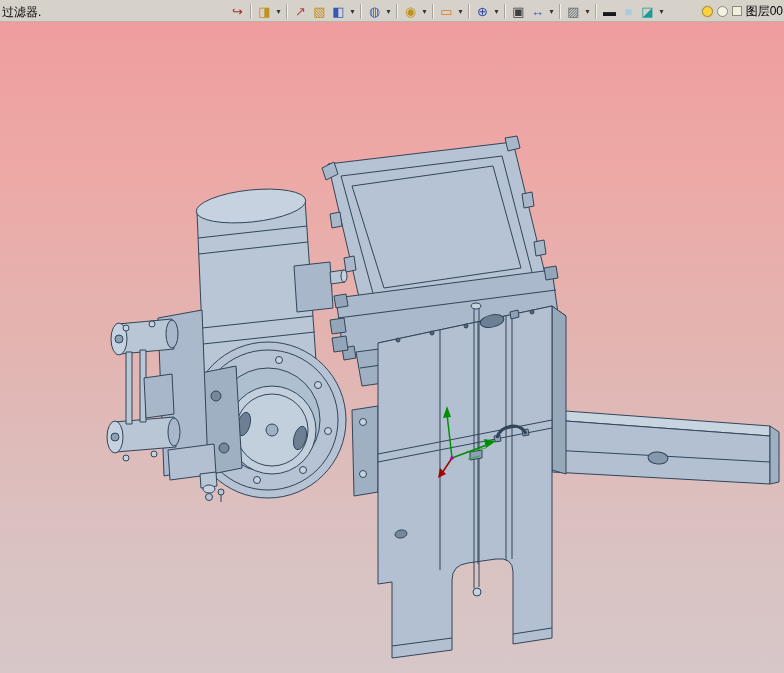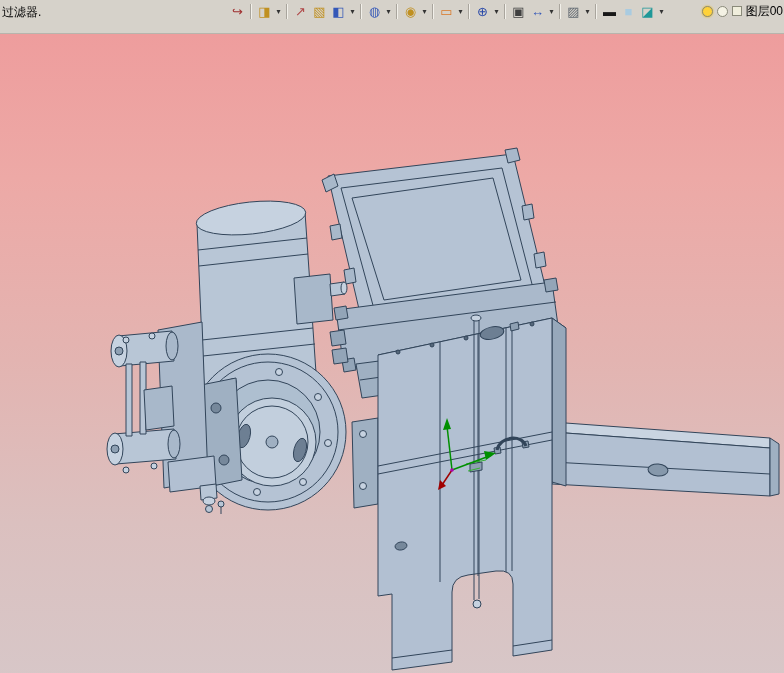--- a/index.html
+++ b/index.html
@@ -3,21 +3,21 @@
 <meta charset="utf-8">
 <style>
   html,body{margin:0;padding:0;}
   body{
     width:784px;height:673px;overflow:hidden;
     font-family:"Liberation Sans","DejaVu Sans",sans-serif;
     background:#d6d2ca;
   }
   
   .topbar{
-    position:relative;width:784px;height:34px;
+    position:relative;width:784px;height:22px;
     background:#d6d2ca;
     border-bottom:1px solid #b8b4ac;
     box-sizing:border-box;
   }
   .prompt{
     position:absolute;left:2px;top:4px;
     font-size:12px;color:#000;white-space:nowrap;
   }
   .icons{
     position:absolute;left:228px;top:1px;height:20px;

